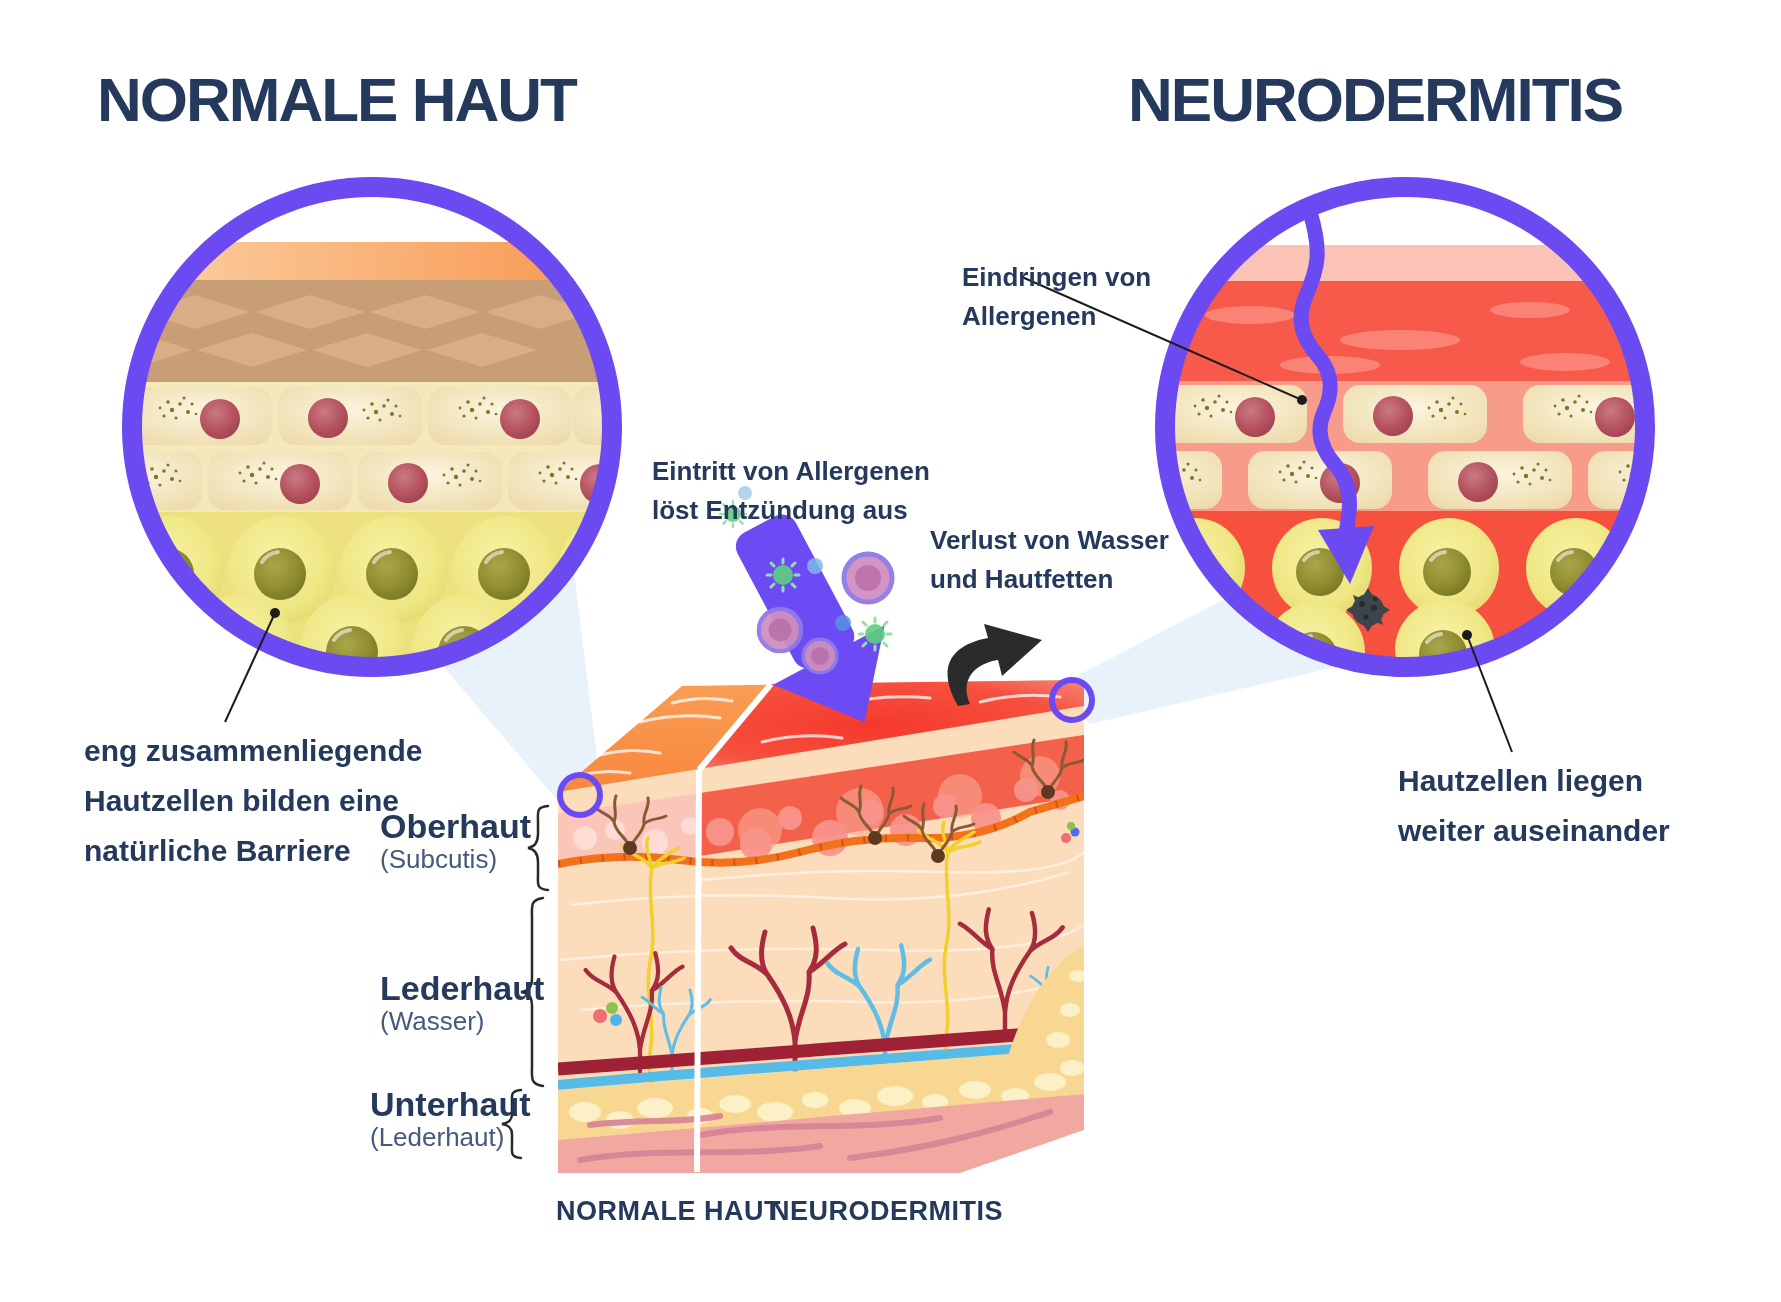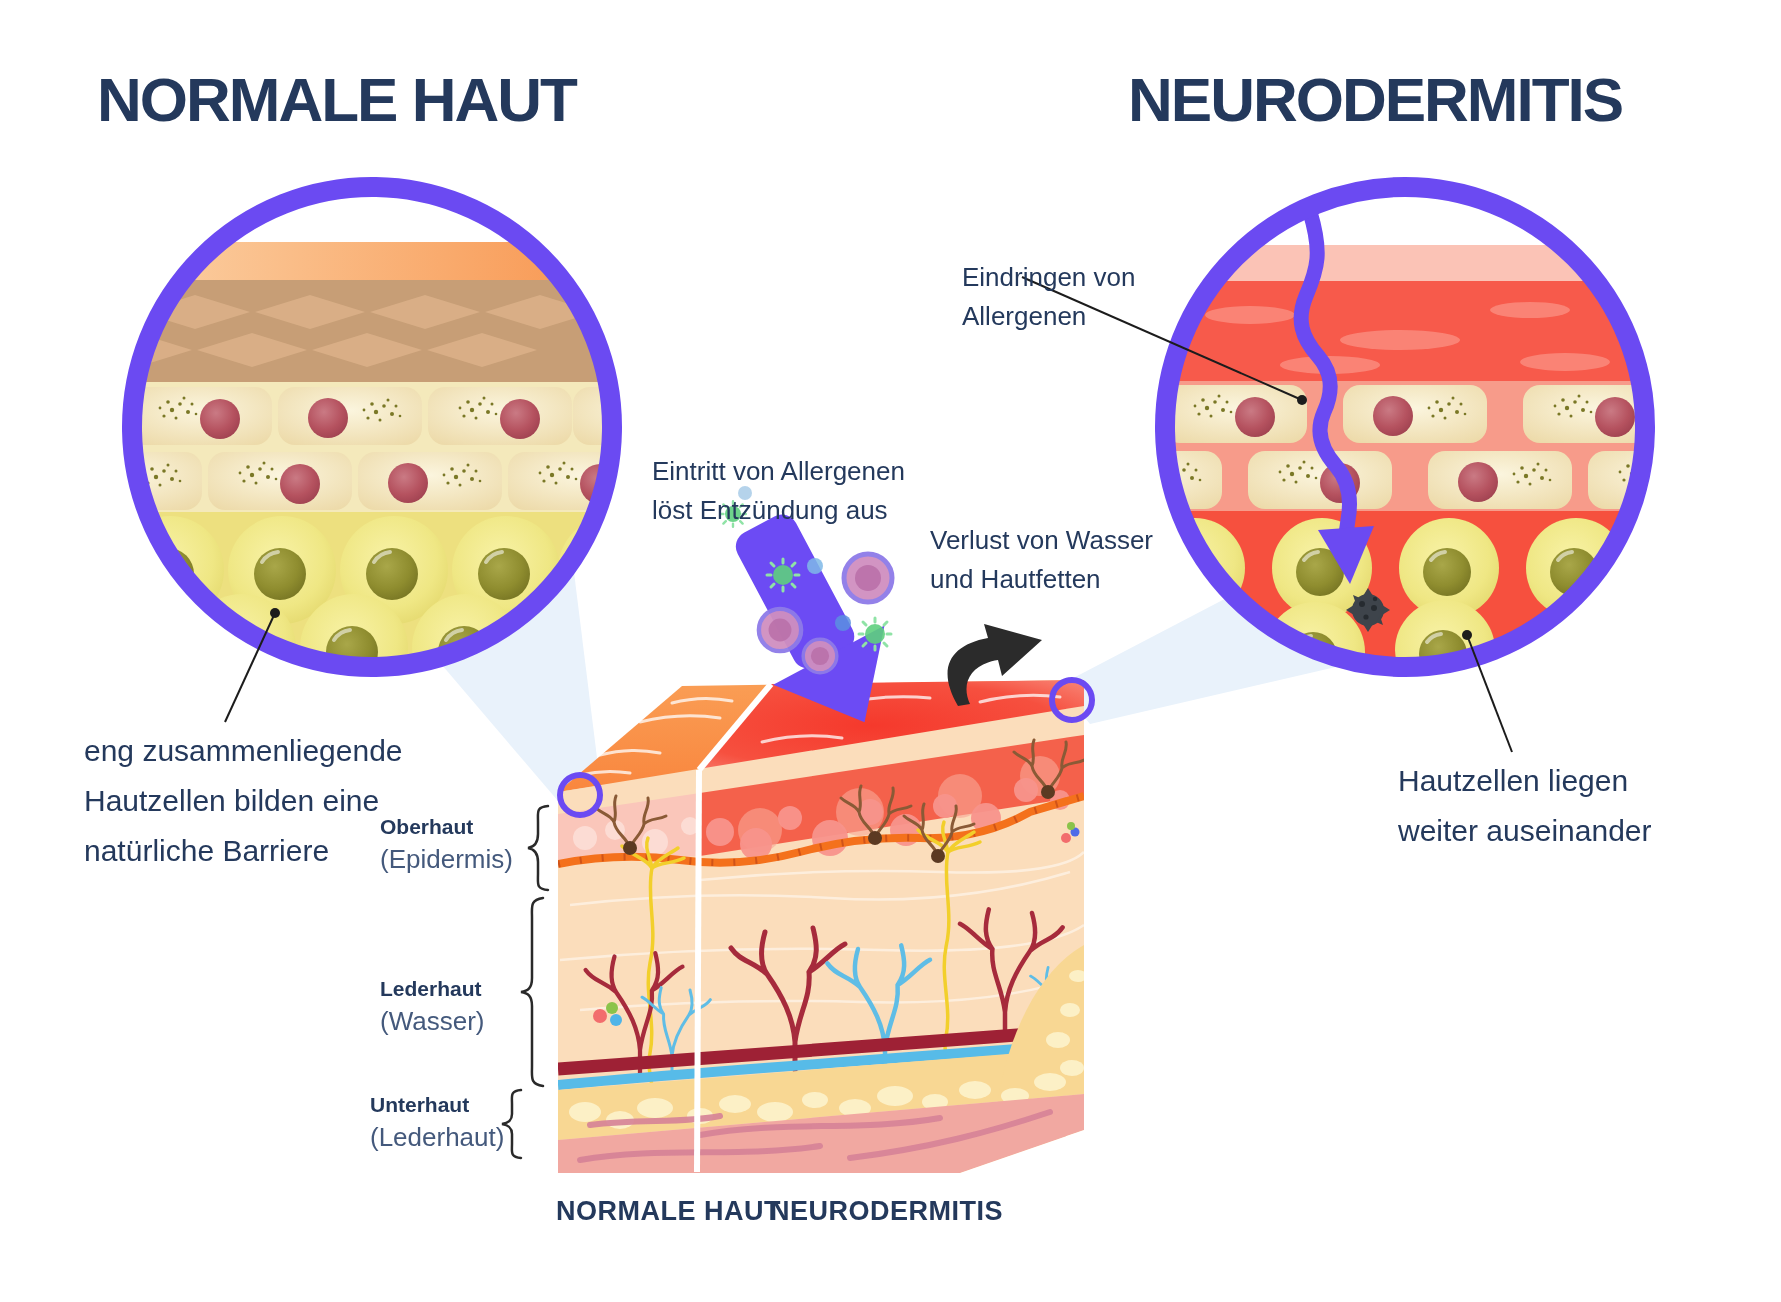--- a/index.html
+++ b/index.html
@@ -12,25 +12,25 @@
   body{
     width:1781px;height:1302px;position:relative;overflow:hidden;
     font-family:"Liberation Sans", sans-serif;color:var(--navy);
   }
   .abs{position:absolute}
   .title{
     font-size:62px;font-weight:700;letter-spacing:-2px;color:var(--navy);
     white-space:nowrap;
   }
   .callout{
-    font-size:26px;font-weight:400;line-height:39px;color:var(--navy);
+    font-size:26px;font-weight:700;line-height:39px;color:var(--navy);
     white-space:pre-line;
   }
   .callout.wide-lh{line-height:50px;font-size:30px}
-  .layer-label .lname{display:block;font-size:21px;font-weight:700;line-height:33px;color:var(--navy)}
+  .layer-label .lname{display:block;font-size:34px;font-weight:700;line-height:33px;color:var(--navy)}
   .layer-label .llatin{display:block;font-size:26px;font-weight:400;line-height:33px;color:var(--latin-gray-blue)}
   .footer-label{font-size:27px;font-weight:700;letter-spacing:.5px;color:var(--navy);white-space:nowrap}
   svg{display:block}
 </style>
 </head>
 <body>
 
 <svg class="abs" style="left:0;top:0" width="1781" height="1302" viewBox="0 0 1781 1302">
   <defs>
     <linearGradient id="gOr" x1="0" y1="0" x2="1" y2="0">
@@ -428,21 +428,21 @@
 
 <div class="abs callout wide-lh" style="left:84px;top:726px">eng zusammenliegende
 Hautzellen bilden eine
 natürliche Barriere</div>
 
 <div class="abs callout wide-lh" style="left:1398px;top:756px">Hautzellen liegen
 weiter auseinander</div>
 
 <div class="abs layer-label" style="left:380px;top:810px">
   <span class="lname">Oberhaut</span>
-  <span class="llatin">(Epidermis)</span>
+  <span class="llatin">(Subcutis)</span>
 </div>
 <div class="abs layer-label" style="left:380px;top:972px">
   <span class="lname">Lederhaut</span>
   <span class="llatin">(Wasser)</span>
 </div>
 <div class="abs layer-label" style="left:370px;top:1088px">
   <span class="lname">Unterhaut</span>
   <span class="llatin">(Lederhaut)</span>
 </div>
 

